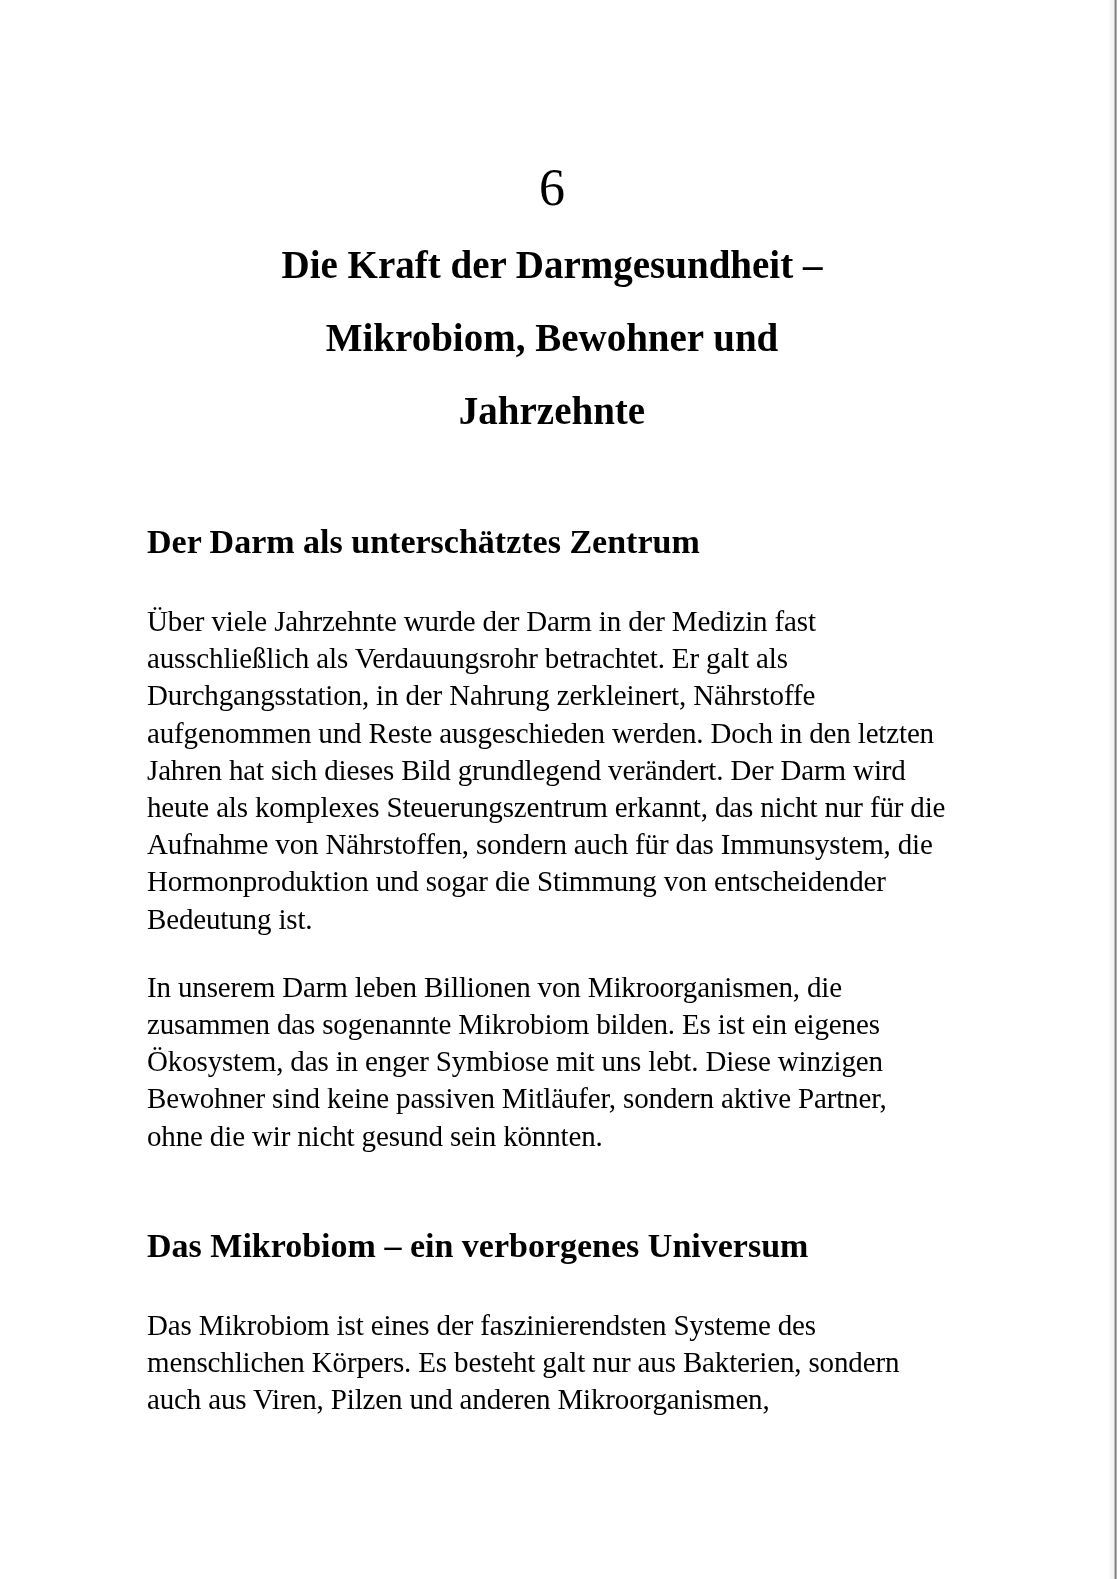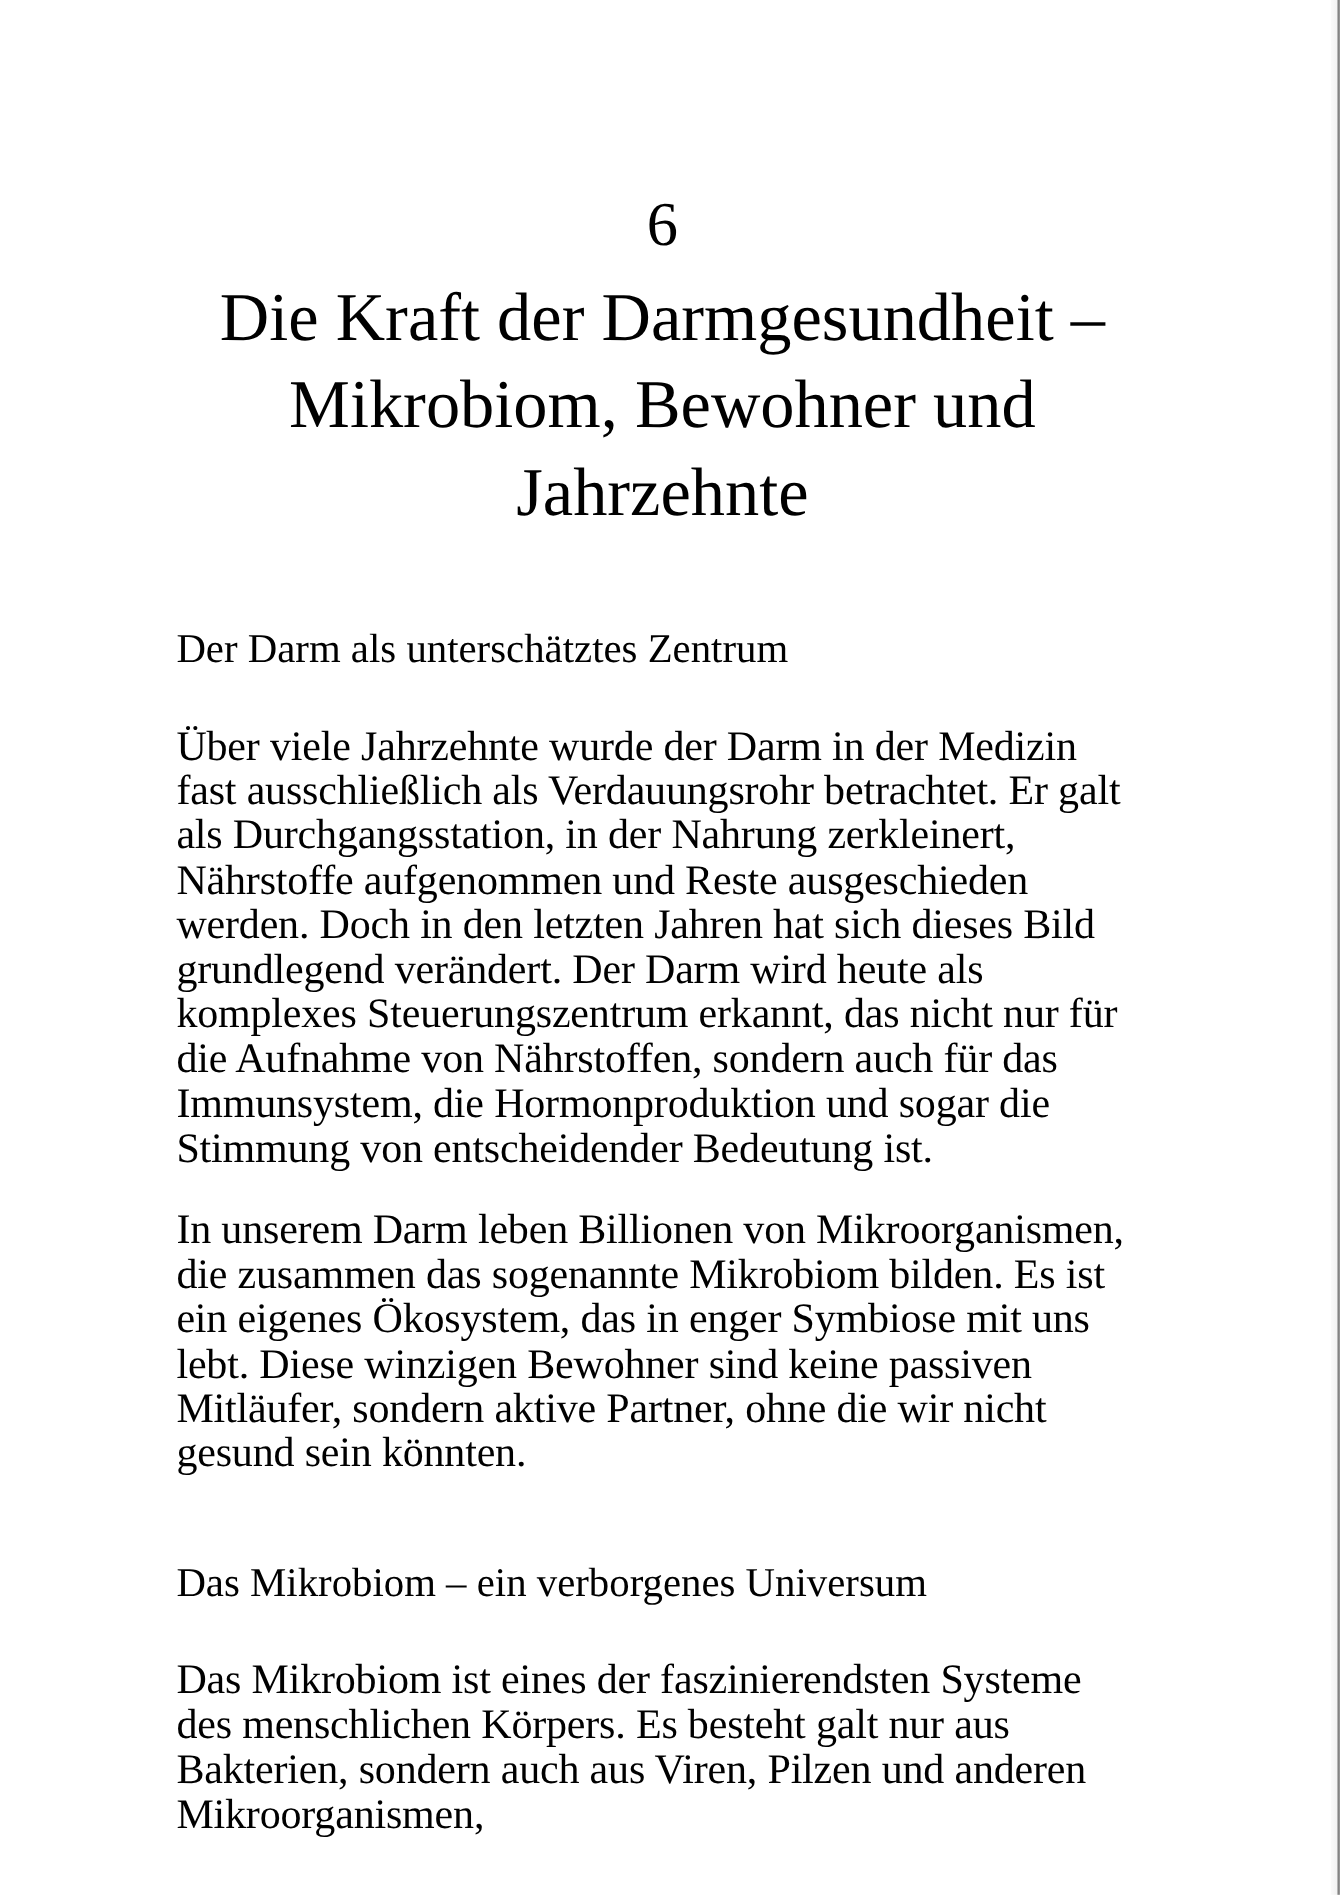--- a/index.html
+++ b/index.html
@@ -39,39 +39,39 @@
       text-align: center;
       font-size: 52px;
       line-height: 60px;
     }
     .chapter-title {
       position: absolute;
       left: 120px;
       width: 864px;
       top: 228px;
       text-align: center;
-      font-size: 57px;
+      font-size: 39px;
       line-height: 73px;
       margin: 0;
-      font-weight: normal;
+      font-weight: bold;
     }
     .content {
       position: absolute;
       left: 147px;
       top: 520px;
       width: 800px;
     }
     h2.section-heading {
-      font-weight: normal;
+      font-weight: bold;
       font-size: 34px;
       line-height: 44px;
       margin: 0;
     }
     p.body-paragraph {
-      font-size: 35px;
+      font-size: 29px;
       line-height: 37.2px;
       margin: 0;
       letter-spacing: -0.15px;
     }
     .sec1-heading { margin-top: 0; }
     .sec1-p1 { margin-top: 39px !important; }
     .sec1-p2 { margin-top: 31px !important; }
     .sec2-heading { margin-top: 69px !important; }
     .sec2-p1 { margin-top: 39px !important; }
   </style>

